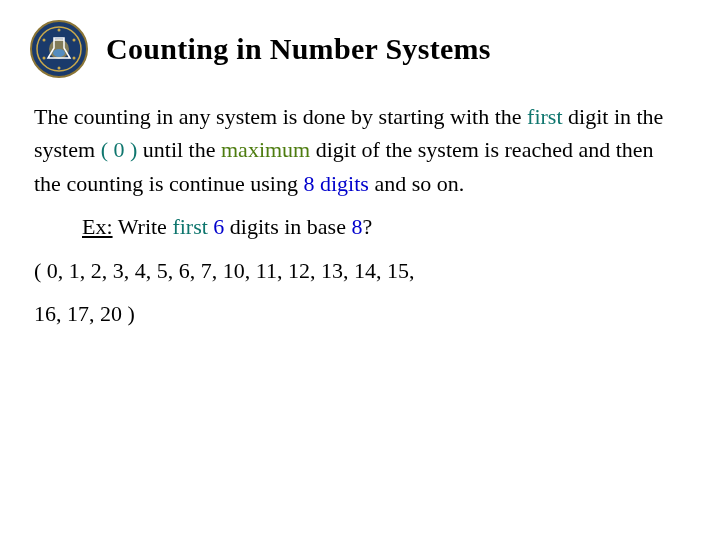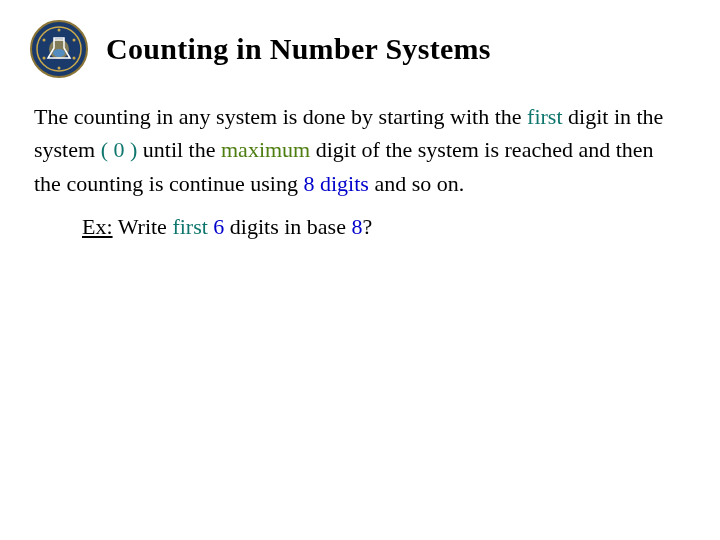--- a/index.html
+++ b/index.html
@@ -121,16 +121,22 @@
 
     <p class="example-line">
       <span class="underline">Ex:</span> Write
       <span class="red">first</span>
       <span class="blue">6</span>
       digits in base
       <span class="blue">8</span>?
     </p>
 
 
+    <p>
+      ( 0,  1,  2,  3,  4,  5,  6,  7,  10,  11,  12,  13,  14,  15,
+    </p>
+    <p>
+      16,  17,  20  )
+    </p>
 
   </div>
 
 </div>
 
 </body></html>

